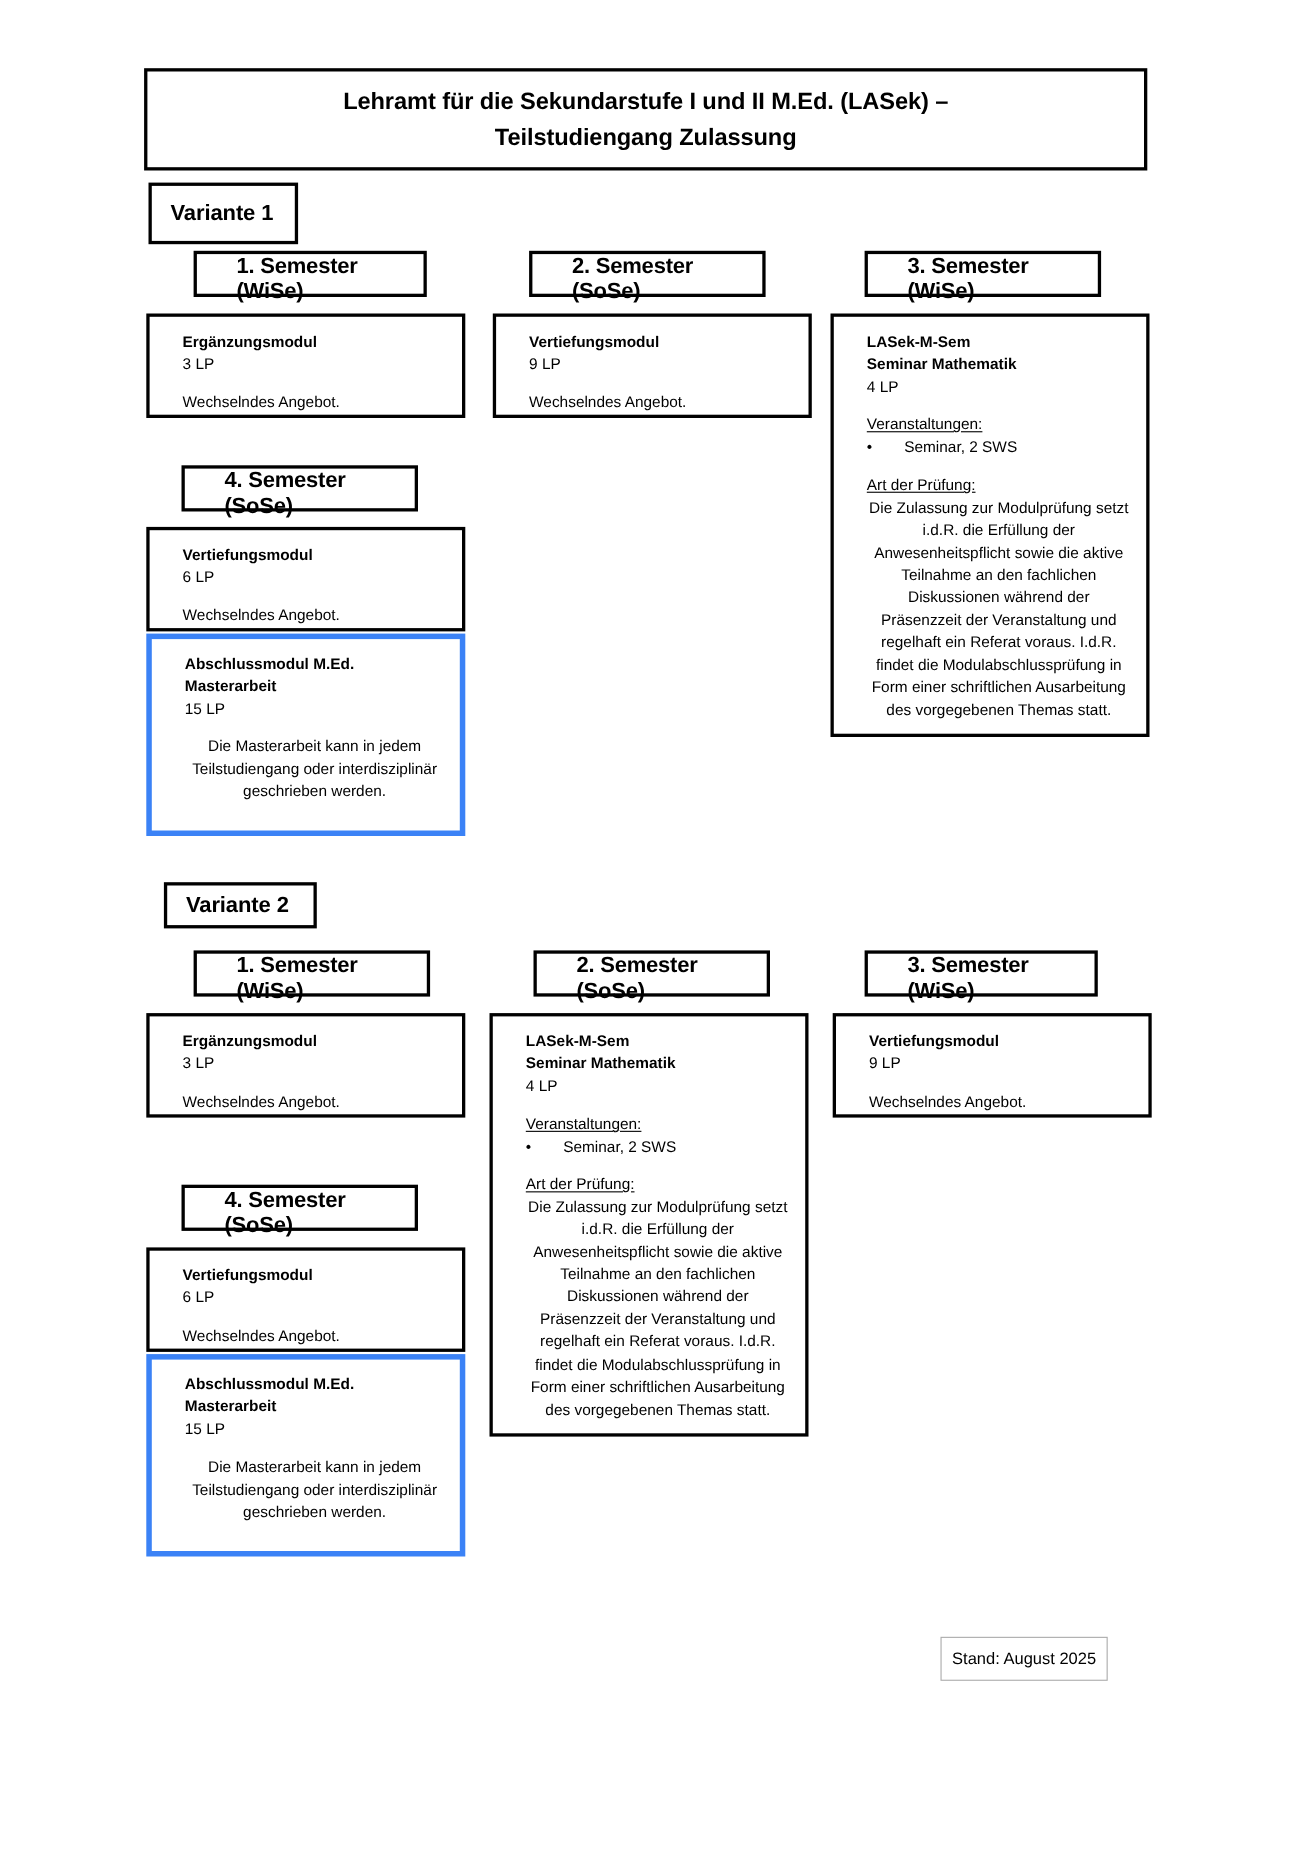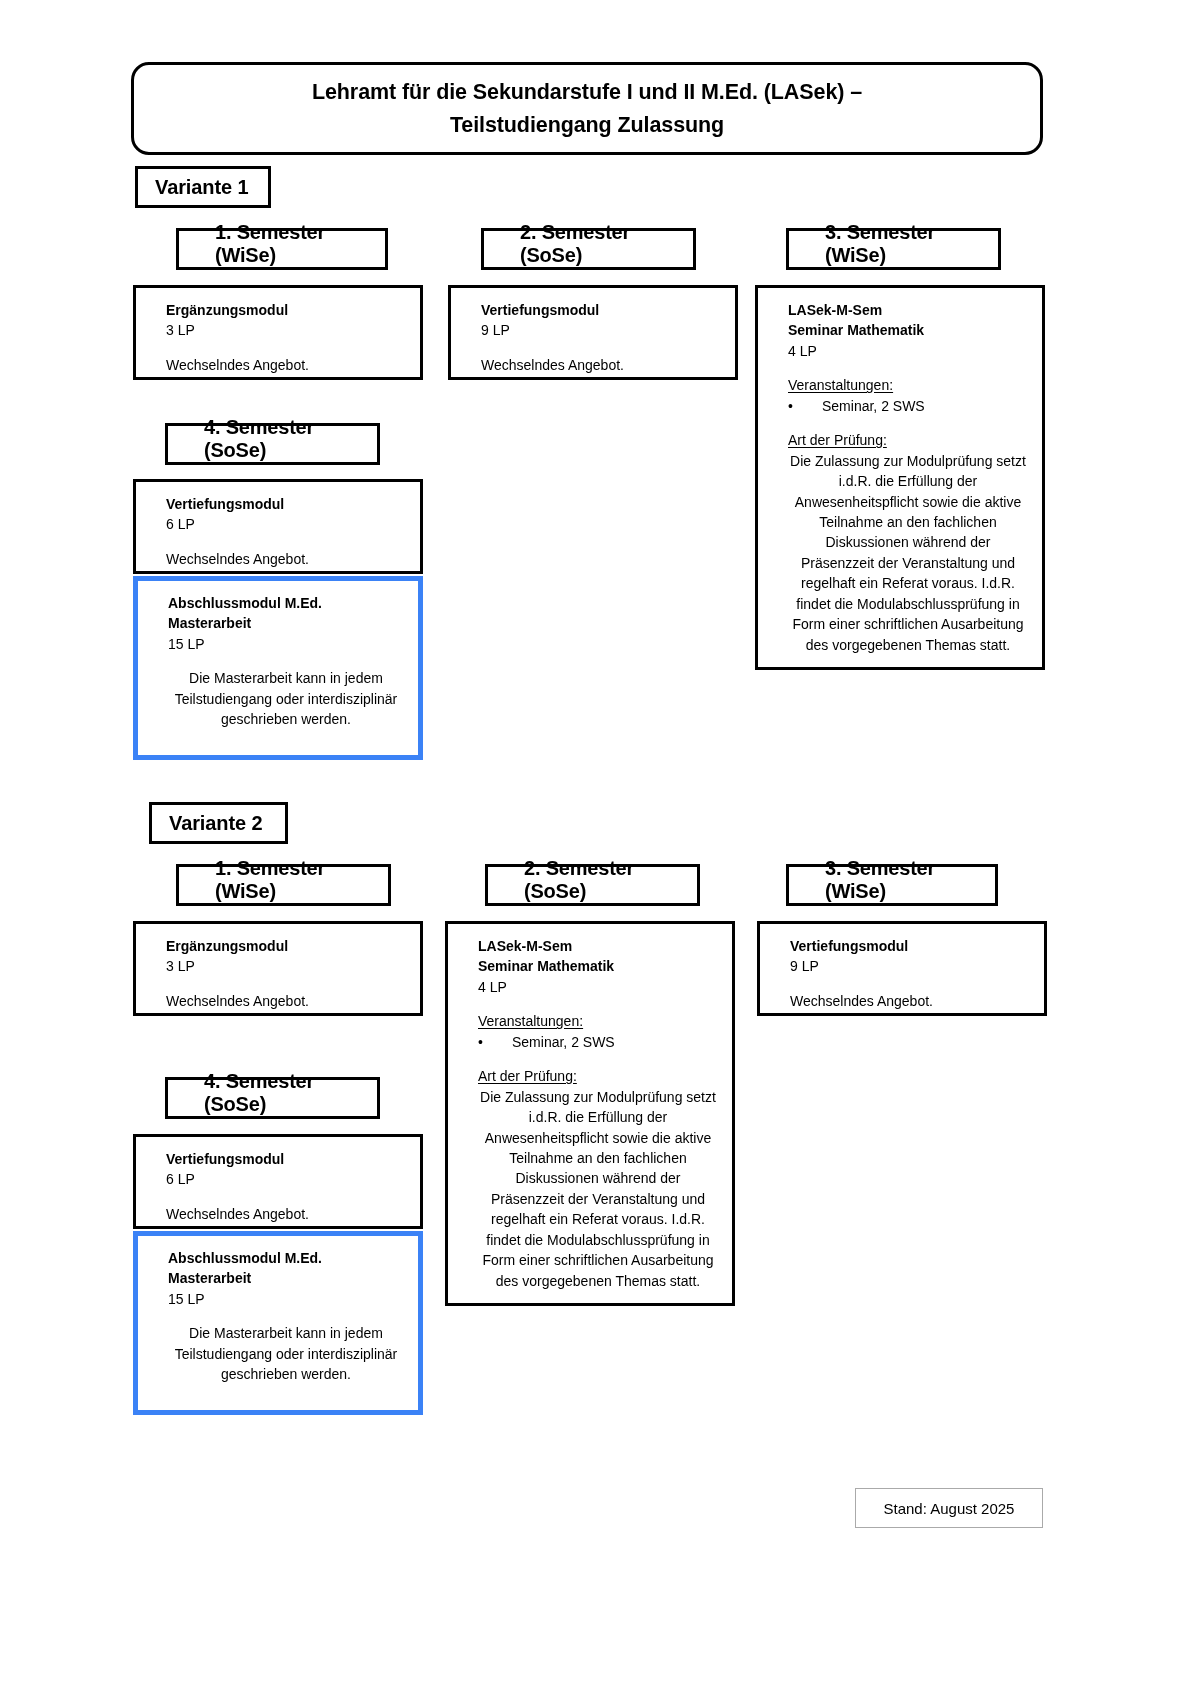--- a/index.html
+++ b/index.html
@@ -34,42 +34,41 @@
   
   #title-box {
     left: 131px;
     top: 62px;
     width: 912px;
     height: 93px;
     display: flex;
     align-items: center;
     justify-content: center;
     text-align: center;
-    border-radius: 18px;
   }
   #title-text {
     font-size: 21.5px;
     font-weight: bold;
     line-height: 1.52;
     letter-spacing: -0.1px;
     padding: 0 12px;
   }
   
   .variante {
     display: flex;
     align-items: center;
     padding-left: 17px;
     font-size: 20px;
     font-weight: bold;
     letter-spacing: -0.1px;
   }
   
   .semester {
     display: flex;
-    align-items: flex-end;
+    align-items: flex-start;
     justify-content: center;
     font-size: 20px;
     font-weight: bold;
     letter-spacing: -0.2px;
     padding-left: 36px;
   }
   
   .module {
     padding: 12px 14px 10px 30px;
     font-size: 14px;
@@ -97,21 +96,21 @@
     margin: 0;
     text-align: center;
   }
   .module .para {
     margin: 0;
   }
   
   #stand-box {
     left: 855px;
     top: 1488px;
-    width: 188px;
+    width: 152px;
     height: 40px;
     border: 1px solid #aaaaaa;
     display: flex;
     align-items: center;
     justify-content: center;
     font-size: 15px;
   }
   
   #footnotes {
     position: absolute;
@@ -130,21 +129,21 @@
 
 <div id="page">
 
   <div class="box hard" id="title-box">
     <div id="title-text">
       <span>Lehramt für die Sekundarstufe I und II M.Ed. (LASek) –</span><br>
       <span>Teilstudiengang Zulassung</span>
     </div>
   </div>
 
-  <div class="box hard variante" style="left:135px; top:166px; width:136px; height:42px;">
+  <div class="box hard variante" style="left:135px; top:166px; width:136px; height:56px;">
     <span>Variante 1</span>
   </div>
 
   <div class="box hard semester" style="left:176px; top:228px; width:212px; height:42px;">
     <span>1. Semester (WiSe)</span>
   </div>
   <div class="box hard semester" style="left:481px; top:228px; width:215px; height:42px;">
     <span>2. Semester (SoSe)</span>
   </div>
   <div class="box hard semester" style="left:786px; top:228px; width:215px; height:42px;">

